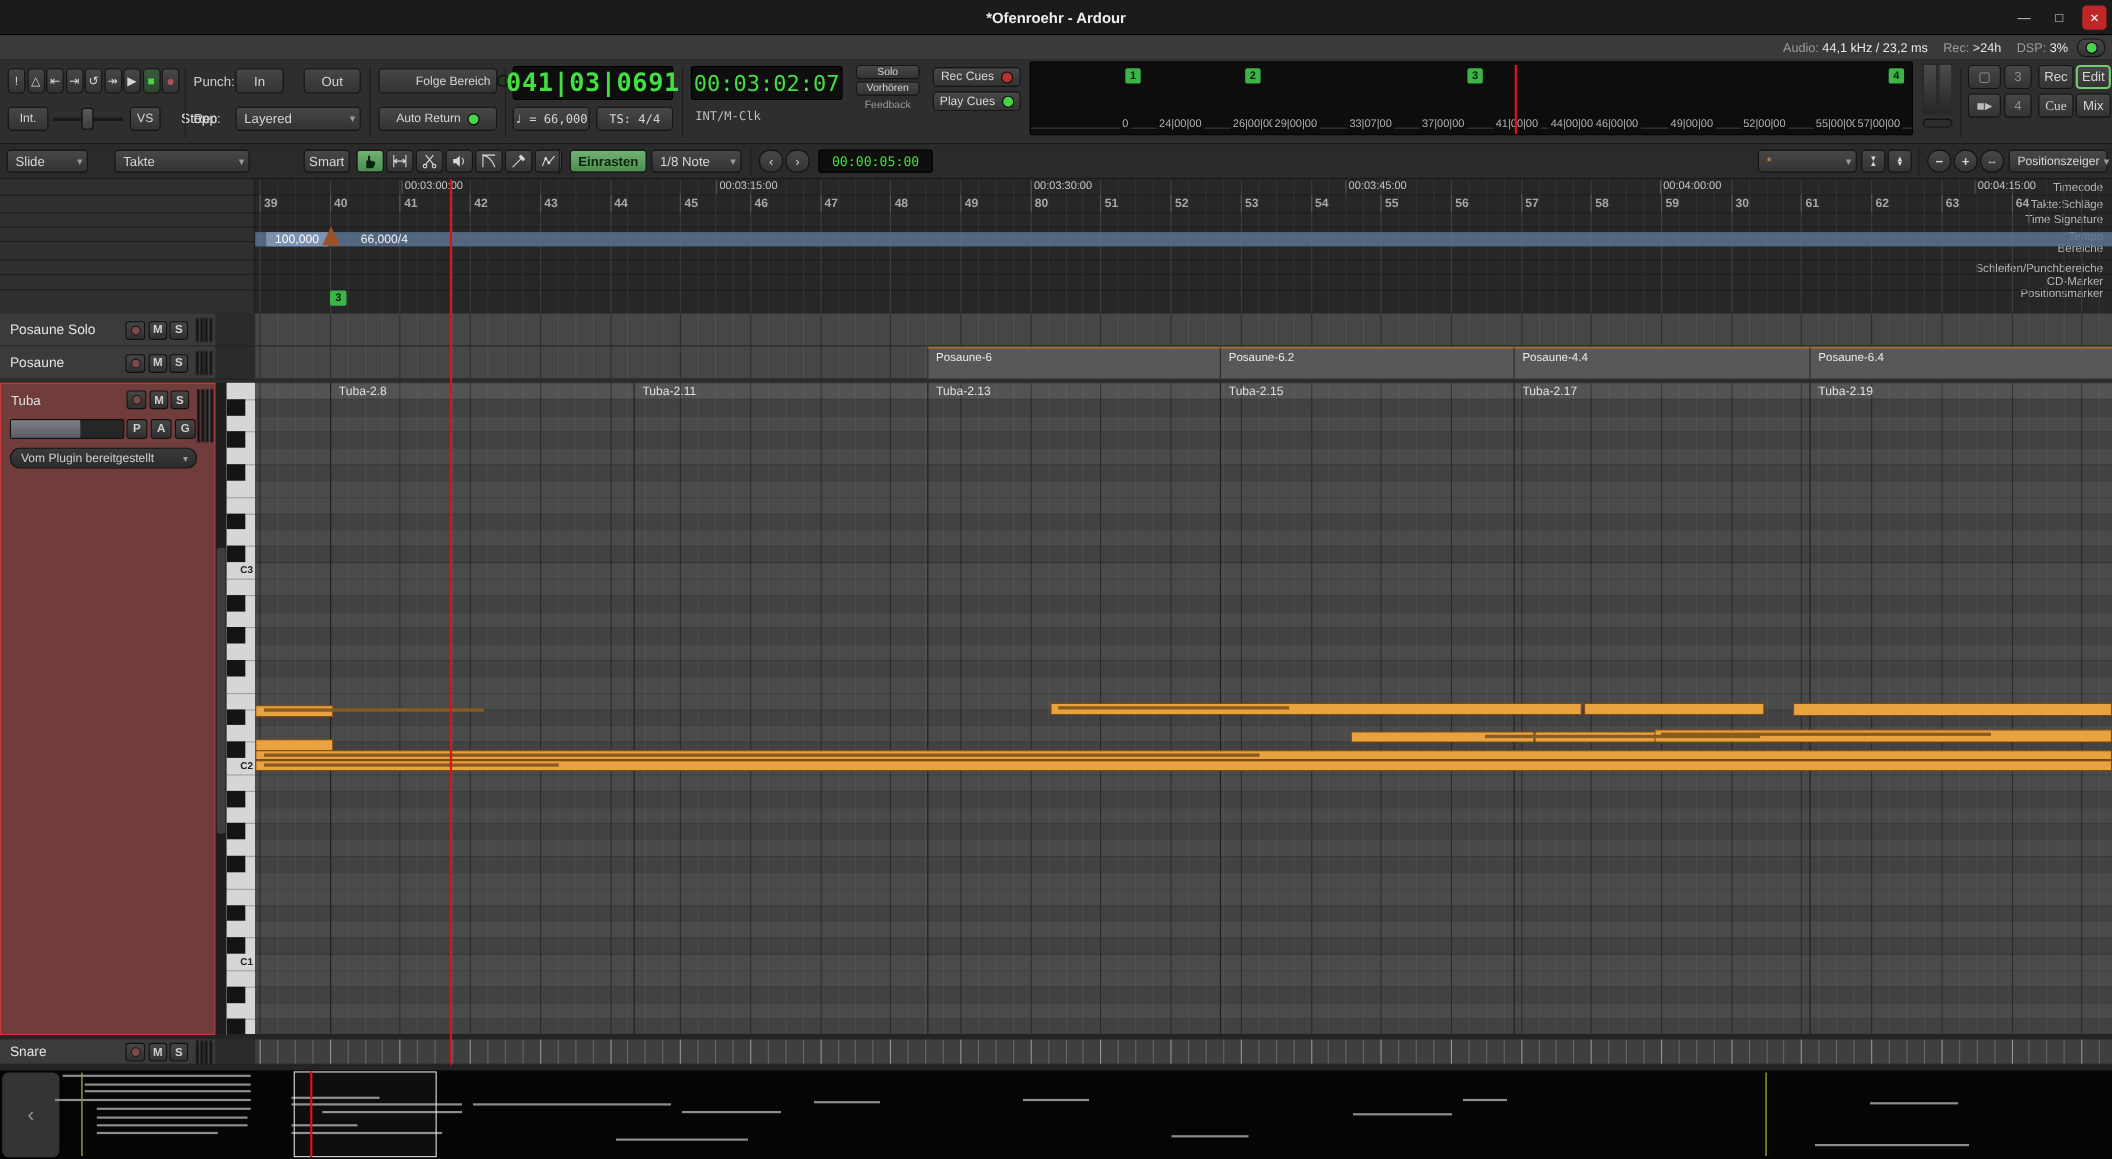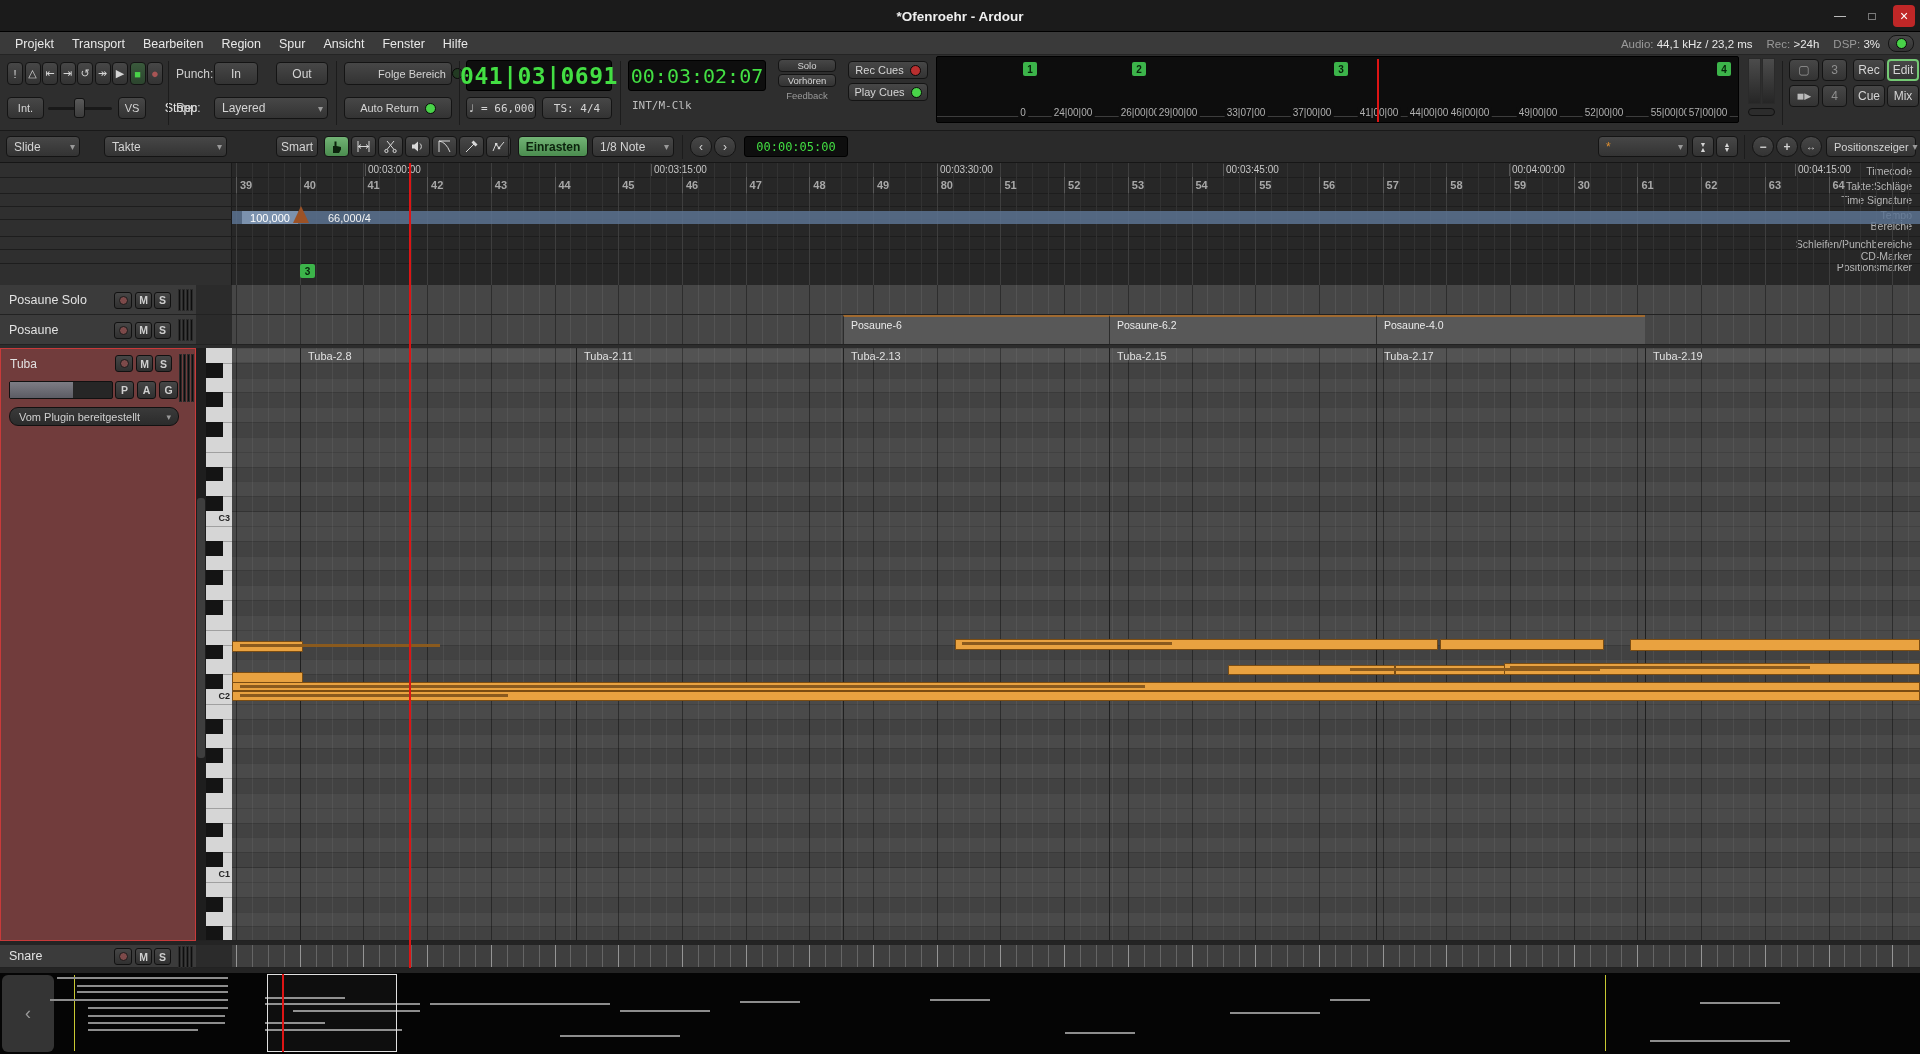--- a/index.html
+++ b/index.html
@@ -36,30 +36,20 @@
 <div class="abs" id="titlebar" style="left:0;top:0;width:1920px;height:32px;background:#1b1b1b;border-bottom:1px solid #000;">
   <div class="abs" style="left:0;top:0;width:100%;height:32px;display:flex;align-items:center;justify-content:center;
               font-weight:bold;font-size:13.5px;color:#f0f0f0;">*Ofenroehr - Ardour</div>
   <div class="abs" style="left:1828px;top:4px;width:24px;height:24px;display:flex;align-items:center;justify-content:center;color:#cfcfcf;">—</div>
   <div class="abs" style="left:1860px;top:4px;width:24px;height:24px;display:flex;align-items:center;justify-content:center;color:#cfcfcf;">□</div>
   <div class="abs" style="left:1893px;top:5px;width:22px;height:22px;background:#bf2727;border-radius:4px;display:flex;
               align-items:center;justify-content:center;color:#fff;font-size:14px;">×</div>
 </div>
 
 <div class="abs" id="menubar" style="left:0;top:32px;width:1920px;height:23px;background:#3a3a3a;border-bottom:1px solid #242424;">
-  <div class="abs" id="menu-items" style="left:6px;top:0;height:23px;display:flex;align-items:center;">
-      <div style="padding: 0px 9px; font-size: 12.5px; color: rgb(232, 232, 232);">Projekt</div>
-      <div style="padding: 0px 9px; font-size: 12.5px; color: rgb(232, 232, 232);">Transport</div>
-      <div style="padding: 0px 9px; font-size: 12.5px; color: rgb(232, 232, 232);">Bearbeiten</div>
-      <div style="padding: 0px 9px; font-size: 12.5px; color: rgb(232, 232, 232);">Region</div>
-      <div style="padding: 0px 9px; font-size: 12.5px; color: rgb(232, 232, 232);">Spur</div>
-      <div style="padding: 0px 9px; font-size: 12.5px; color: rgb(232, 232, 232);">Ansicht</div>
-      <div style="padding: 0px 9px; font-size: 12.5px; color: rgb(232, 232, 232);">Fenster</div>
-      <div style="padding: 0px 9px; font-size: 12.5px; color: rgb(232, 232, 232);">Hilfe</div>
-    </div>
   <div class="abs" id="menu-status" style="right:40px;top:0;height:23px;display:flex;align-items:center;gap:14px;font-size:11.5px;">
       <div><span style="color:#9a9a9a;">Audio:</span> <span style="color:#e8e8e8;">44,1 kHz / 23,2 ms</span></div>
       <div><span style="color:#9a9a9a;">Rec:</span> <span style="color:#e8e8e8;">&gt;24h</span></div>
       <div><span style="color:#9a9a9a;">DSP:</span> <span style="color:#e8e8e8;">3%</span></div>
     </div>
   <div class="abs" style="right:6px;top:3px;width:26px;height:17px;background:linear-gradient(#474747,#333);border:1px solid #141414;
               border-radius:8px;display:flex;align-items:center;justify-content:center;">
     <span class="led on-green" style="margin:0;"></span>
   </div>
 </div>
@@ -160,21 +150,21 @@
   </div>
   <div class="abs" style="left:1748px;top:53px;width:27px;height:8px;background:#2c2c2c;border:1px solid #111;border-radius:4px;"></div>
   <div class="vsep" style="left:1782px;top:6px;height:64px;"></div>
   <div class="btn" style="left:1789px;top:4px;width:30px;height:22px;color:#9a9a9a;">▢</div>
   <div class="btn dim" id="layout3" style="left:1822px;top:4px;width:25px;height:22px;">3</div>
   <div class="btn" style="left:1789px;top:30px;width:30px;height:22px;font-size:9px;color:#bbb;">◼▶</div>
   <div class="btn dim" id="layout4" style="left:1822px;top:30px;width:25px;height:22px;">4</div>
   <div class="abs" id="page-buttons" style="left:1853px;top:4px;width:66px;height:48px;">
       <div class="btn" style="position: absolute; box-sizing: border-box; left: 0px; top: 0px; width: 32px; height: 22px;">Rec</div>
       <div class="btn outline" style="position: absolute; box-sizing: border-box; left: 34px; top: 0px; width: 32px; height: 22px;">Edit</div>
-      <div class="btn" style="position: absolute; box-sizing: border-box; left: 0px; top: 26px; width: 32px; height: 22px;">Cue</div>
+      <div class="btn" style="position: absolute; box-sizing: border-box; left: 0px; top: 26px; width: 32px; height: 22px; font-family: Liberation Serif, serif;">Cue</div>
       <div class="btn" style="position: absolute; box-sizing: border-box; left: 34px; top: 26px; width: 32px; height: 22px;">Mix</div>
     </div>
 </div>
 
 <div class="abs" id="edittoolbar" style="left:0;top:131px;width:1920px;height:32px;background:#2a2a2a;border-bottom:1px solid #161616;">
   <div class="btn dd" style="left:6px;top:5px;width:74px;height:21px;">
     <span>Slide</span>
   </div>
   <div class="btn dd" style="left:104px;top:5px;width:123px;height:21px;">
     <span>Takte</span>
@@ -688,21 +678,24 @@
         <div style="position: absolute; box-sizing: border-box; left: 1644.28px; top: 0px; width: 1px; height: 30px; background: rgba(255, 255, 255, 0.07);"></div>
         <div style="position: absolute; box-sizing: border-box; left: 1660.2px; top: 0px; width: 1px; height: 30px; background: rgba(0, 0, 0, 0.35);"></div>
         <div style="position: absolute; box-sizing: border-box; left: 1676.12px; top: 0px; width: 1px; height: 30px; background: rgba(255, 255, 255, 0.07);"></div>
         <div style="position: absolute; box-sizing: border-box; left: 611px; top: 0px; width: 266px; height: 30px; background: rgb(88, 88, 88); border-top: 2px solid rgb(160, 106, 48); border-left: 1px solid rgb(44, 44, 44);">
           <div style="position: absolute; box-sizing: border-box; left: 7px; top: 2px; font-size: 10.5px; color: rgb(234, 234, 234);">Posaune-6</div>
         </div>
         <div style="position: absolute; box-sizing: border-box; left: 877px; top: 0px; width: 267px; height: 30px; background: rgb(88, 88, 88); border-top: 2px solid rgb(160, 106, 48); border-left: 1px solid rgb(44, 44, 44);">
           <div style="position: absolute; box-sizing: border-box; left: 7px; top: 2px; font-size: 10.5px; color: rgb(234, 234, 234);">Posaune-6.2</div>
         </div>
         <div style="position: absolute; box-sizing: border-box; left: 1144px; top: 0px; width: 269px; height: 30px; background: rgb(88, 88, 88); border-top: 2px solid rgb(160, 106, 48); border-left: 1px solid rgb(44, 44, 44);">
-          <div style="position: absolute; box-sizing: border-box; left: 7px; top: 2px; font-size: 10.5px; color: rgb(234, 234, 234);">Posaune-4.0</div>
+          <div style="position: absolute; box-sizing: border-box; left: 7px; top: 2px; font-size: 10.5px; color: rgb(234, 234, 234);">Posaune-4.4</div>
+        </div>
+        <div style="position: absolute; box-sizing: border-box; left: 1413px; top: 0px; width: 275px; height: 30px; background: rgb(88, 88, 88); border-top: 2px solid rgb(160, 106, 48); border-left: 1px solid rgb(44, 44, 44);">
+          <div style="position: absolute; box-sizing: border-box; left: 7px; top: 2px; font-size: 10.5px; color: rgb(234, 234, 234);">Posaune-6.4</div>
         </div>
       </div>
       <div style="position: absolute; box-sizing: border-box; left: 0px; top: 63px; width: 196px; height: 593px; background: rgb(113, 60, 60); border: 1px solid rgb(201, 58, 58);">
         <div style="position: absolute; box-sizing: border-box; left: 9px; top: 8px; font-size: 12px; color: rgb(226, 226, 226); white-space: nowrap;">Tuba</div>
         <div style="position: absolute; box-sizing: border-box; left: 114px; top: 6px; width: 18px; height: 17px; background: linear-gradient(rgb(70, 70, 70), rgb(48, 48, 48)); border: 1px solid rgb(17, 17, 17); border-radius: 3px; display: flex; align-items: center; justify-content: center;">
           <div style="position: relative; box-sizing: border-box; width: 9px; height: 9px; border-radius: 50%; background: rgb(125, 74, 74); border: 1px solid rgb(26, 26, 26);"></div>
         </div>
         <div style="position: absolute; box-sizing: border-box; left: 135px; top: 6px; width: 17px; height: 17px; background: linear-gradient(rgb(70, 70, 70), rgb(48, 48, 48)); border: 1px solid rgb(17, 17, 17); border-radius: 3px; display: flex; align-items: center; justify-content: center; font-size: 10.5px; font-weight: bold; color: rgb(207, 207, 207);">M</div>
         <div style="position: absolute; box-sizing: border-box; left: 154px; top: 6px; width: 17px; height: 17px; background: linear-gradient(rgb(70, 70, 70), rgb(48, 48, 48)); border: 1px solid rgb(17, 17, 17); border-radius: 3px; display: flex; align-items: center; justify-content: center; font-size: 10.5px; font-weight: bold; color: rgb(207, 207, 207);">S</div>
         <div style="position: absolute; box-sizing: border-box; left: 178px; top: 5px; width: 16px; height: 48px; display: flex; gap: 1px;">

